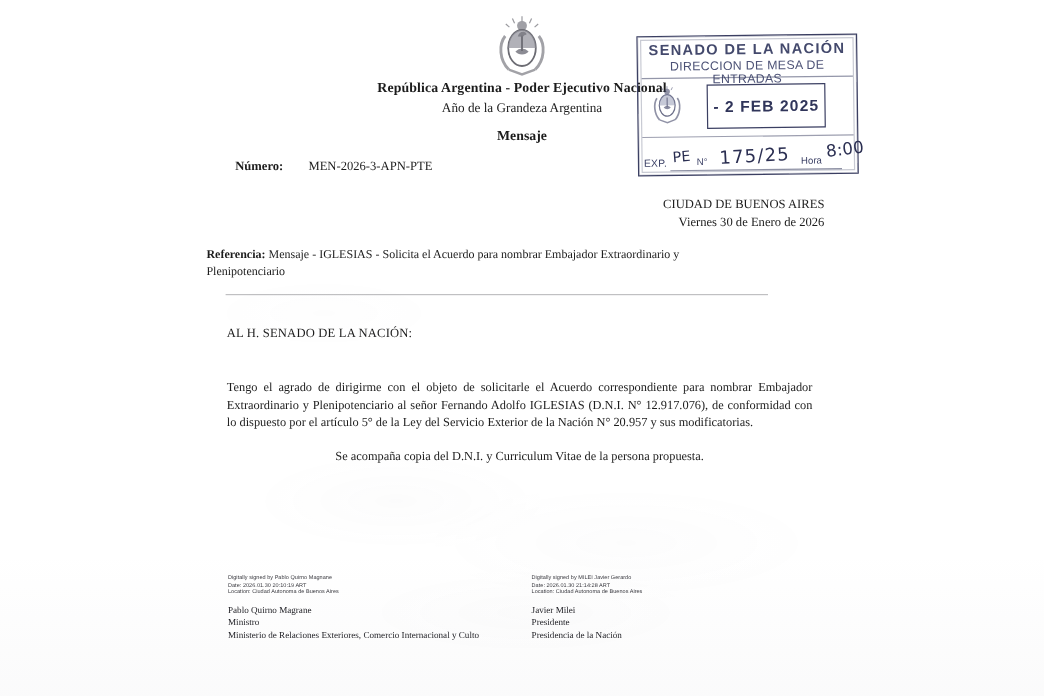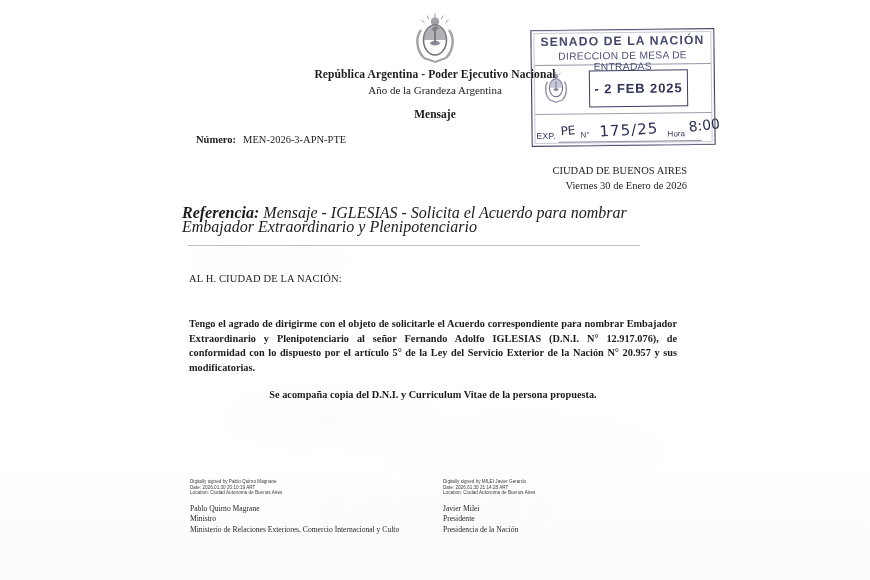--- a/index.html
+++ b/index.html
@@ -67,41 +67,40 @@
 
   
   .numero {
     position: absolute;
     left: 196px;
     top: 134px;
     font-size: 10.5px;
     white-space: nowrap;
   }
   .numero b { font-weight: bold; margin-top: 40px; }
-  .numero span.val { margin-left: 7px; }
+  .numero span.val { margin-left: 21px; }
 
   
   .cityblock {
     position: absolute;
     right: 183px;
     top: 163px;
     text-align: right;
     font-size: 10.5px;
     line-height: 15px;
   }
 
   
   .referencia {
     position: absolute;
-    left: 182px;
+    left: 172px;
     top: 206px;
     width: 452px;
-    font-size: 16px;
+    font-size: 10px;
     line-height: 14px;
-    font-style: italic;
   }
   .referencia b { font-weight: bold; }
   .ref-rule {
     position: absolute;
     left: 188px;
     top: 245px;
     width: 452px;
     height: 1px;
     background: rgba(60,60,65,.32);
   }
@@ -115,21 +114,20 @@
     letter-spacing: .15px;
   }
   .bodytext {
     position: absolute;
     left: 189px;
     top: 317px;
     width: 488px;
     font-size: 10.3px;
     line-height: 14.6px;
     text-align: justify;
-    font-weight: bold;
   }
   .bodytext p { margin: 0; }
   .bodytext p + p { margin-top: 13px; }
   .p-nojust { text-align: center; }
 
   
   .sigs {
     position: absolute;
     left: 190px;
     top: 479px;
@@ -314,21 +312,21 @@
     <div>CIUDAD DE BUENOS AIRES</div>
     <div>Viernes 30 de Enero de 2026</div>
   </div>
 
   <div class="referencia">
     <b>Referencia:</b>
     <span>Mensaje - IGLESIAS - Solicita el Acuerdo para nombrar Embajador Extraordinario y Plenipotenciario</span>
   </div>
   <div class="ref-rule"></div>
 
-  <div class="salutation">AL H. CIUDAD DE LA NACIÓN:</div>
+  <div class="salutation">AL H. SENADO DE LA NACIÓN:</div>
 
   <div class="bodytext">
     <p>Tengo el agrado de dirigirme con el objeto de solicitarle el Acuerdo correspondiente para nombrar Embajador Extraordinario y Plenipotenciario al señor Fernando Adolfo IGLESIAS (D.N.I. N° 12.917.076), de conformidad con lo dispuesto por el artículo 5° de la Ley del Servicio Exterior de la Nación N° 20.957 y sus modificatorias.</p>
     <p class="p-nojust">Se acompaña copia del D.N.I. y Curriculum Vitae de la persona propuesta.</p>
   </div>
 
   <div class="sigs">
 
     <div class="sig sig-left">
       <div class="sig-meta">

